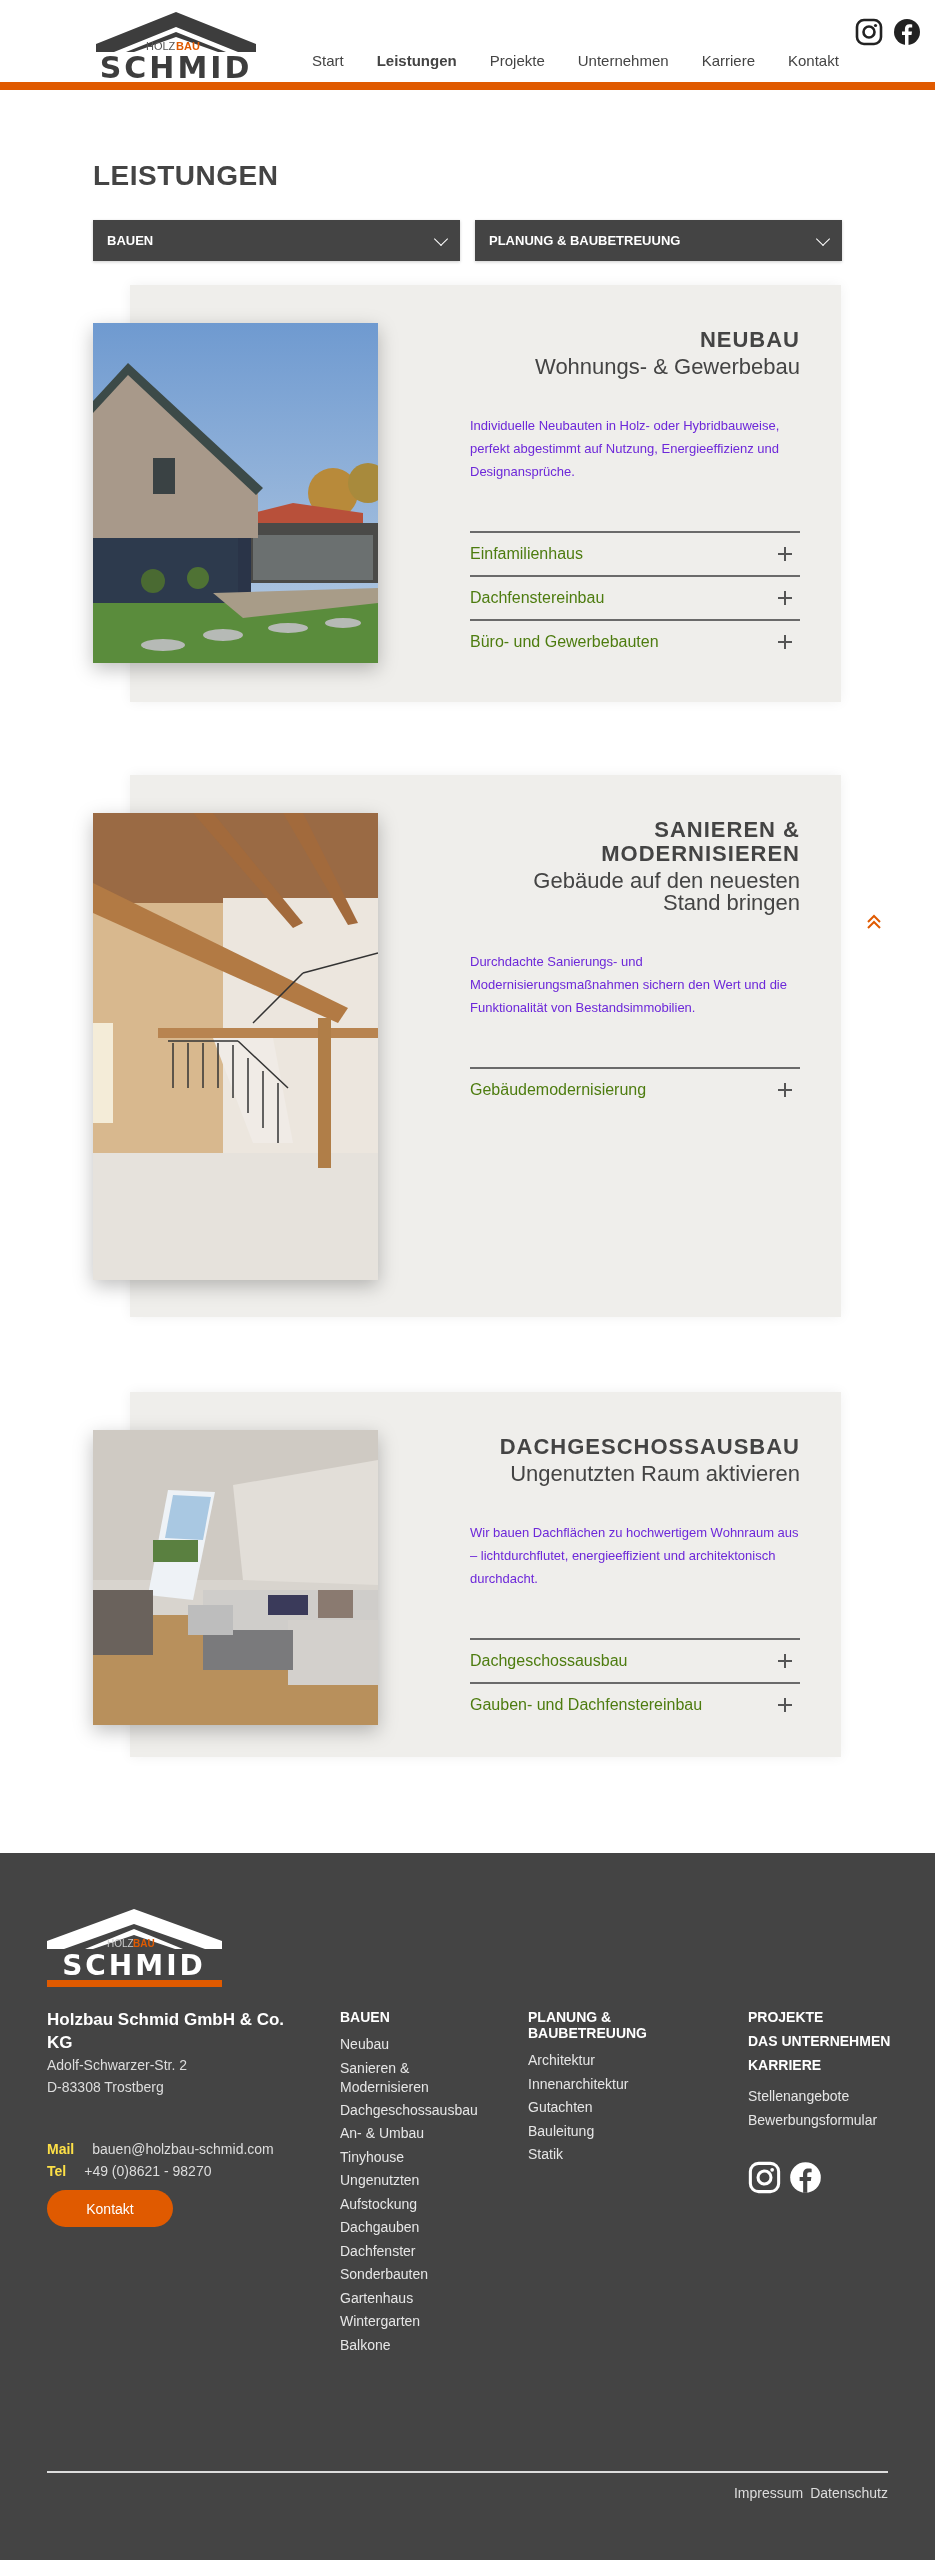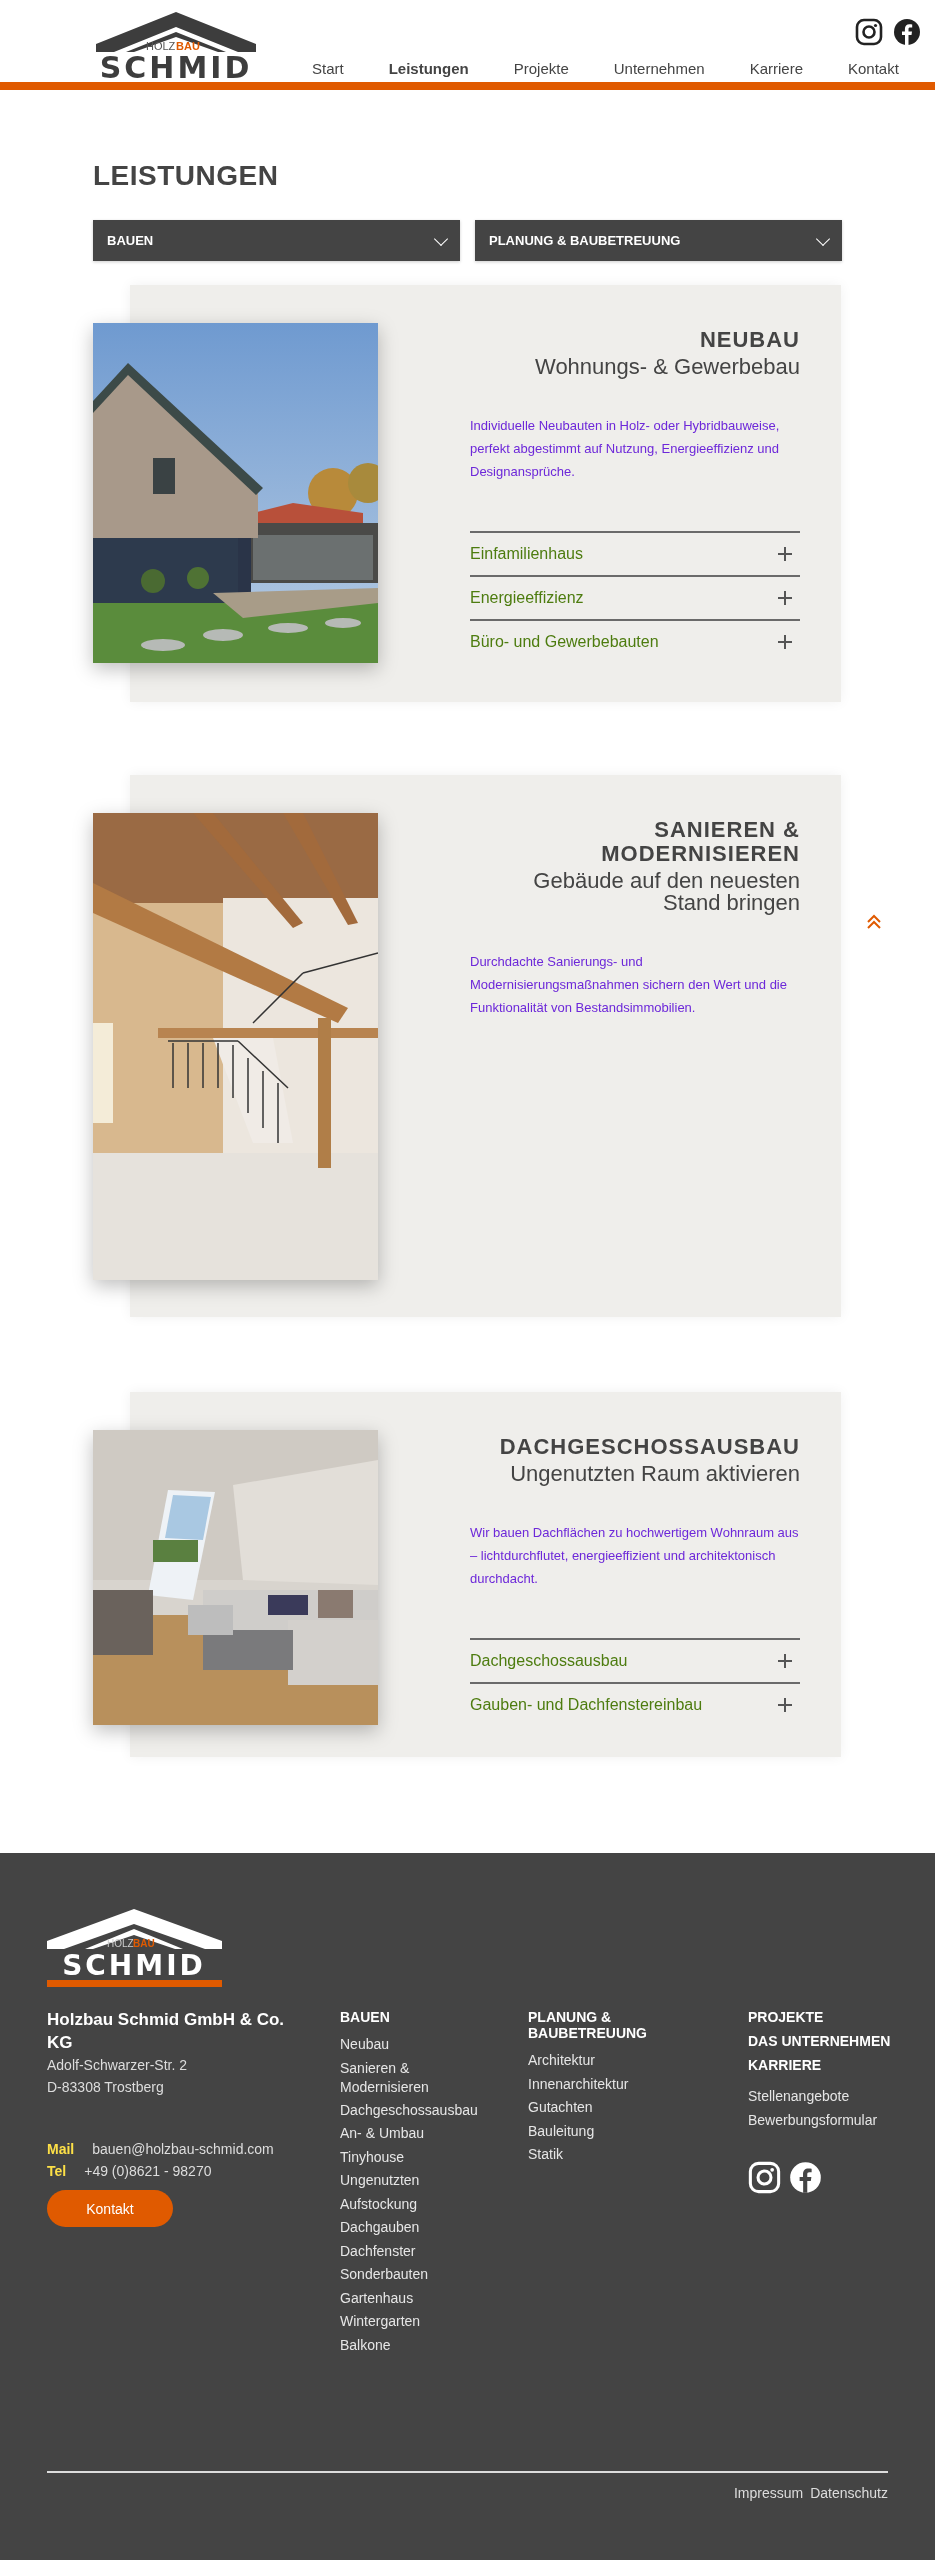--- a/index.html
+++ b/index.html
@@ -1,19 +1,19 @@
 <!DOCTYPE html>
 <html><head>
 <meta charset="utf-8">
 <style>
 *{box-sizing:border-box;margin:0;padding:0}
 html,body{width:935px;background:#fff;font-family:"Liberation Sans",sans-serif;color:#444}
 .header{position:relative;height:90px;background:#fff;border-bottom:8px solid #e05a00}
 .logo{position:absolute;left:86px;top:10px;width:180px;height:70px}
-.nav{position:absolute;left:312px;top:60px;display:flex;gap:12px}
+.nav{position:absolute;left:312px;top:52px;display:flex;gap:0}
 .nav a{font-size:15px;color:#444;text-decoration:none;margin-right:33px;display:block}
 .nav a.active{font-weight:bold}
 .social-top{position:absolute;right:14px;top:18px;display:flex;gap:10px}
 .social-top span{display:block;width:28px;height:28px}
 .page-title{position:absolute;left:93px;top:160px;font-size:28px;color:#444;letter-spacing:0.5px}
 .dropdowns{position:absolute;left:93px;top:220px;display:flex;gap:15px}
 .dd{width:367px;height:41px;background:#444;color:#fff;font-size:13px;font-weight:bold;padding:0 14px;display:flex;align-items:center;justify-content:space-between;box-shadow:0 1px 3px rgba(0,0,0,.2)}
 .dd .chev{width:10px;height:10px;border-right:1.5px solid #fff;border-bottom:1.5px solid #fff;transform:rotate(45deg);margin-top:-4px}
 .card{position:absolute;left:130px;width:711px;background:#efeeeb;box-shadow:0 0 12px rgba(0,0,0,.06)}
 .card .photo{position:absolute;left:-37px;box-shadow:0 6px 18px rgba(0,0,0,.25);overflow:hidden}
@@ -128,21 +128,21 @@
   <div class="content" style="top:43px">
     <h2>NEUBAU</h2>
     <h3>Wohnungs- &amp; Gewerbebau</h3>
     <p>Individuelle Neubauten in Holz- oder Hybridbauweise, perfekt abgestimmt auf Nutzung, Energieeffizienz und Designansprüche.</p>
     <div class="acc">
       <div class="acc-item">
           <span>Einfamilienhaus</span>
           <span class="plus"></span>
         </div>
       <div class="acc-item">
-          <span>Energieeffizienz</span>
+          <span>Dachfenstereinbau</span>
           <span class="plus"></span>
         </div>
       <div class="acc-item">
           <span>Büro- und Gewerbebauten</span>
           <span class="plus"></span>
         </div>
     </div>
   </div>
 </div>
 
@@ -175,20 +175,24 @@
         <line x1="160" y1="210" x2="210" y2="160"></line>
           <line x1="210" y1="160" x2="285" y2="140"></line>
       </g>
     </svg>
   </div>
   <div class="content" style="top:43px">
     <h2 style="padding-left:60px">SANIEREN &amp; MODERNISIEREN</h2>
     <h3 style="padding-left:40px">Gebäude auf den neuesten Stand bringen</h3>
     <p>Durchdachte Sanierungs- und Modernisierungsmaßnahmen sichern den Wert und die Funktionalität von Bestandsimmobilien.</p>
     <div class="acc">
+      <div class="acc-item">
+          <span>Gebäudemodernisierung</span>
+          <span class="plus"></span>
+        </div>
     </div>
   </div>
 </div>
 
 <div class="back-top">
   <svg width="16" height="20" viewBox="0 0 16 20">
       <polyline points="2,10 8,4 14,10" fill="none" stroke="#e05a00" stroke-width="2"></polyline>
       <polyline points="2,16 8,10 14,16" fill="none" stroke="#e05a00" stroke-width="2"></polyline>
     </svg>
 </div>

